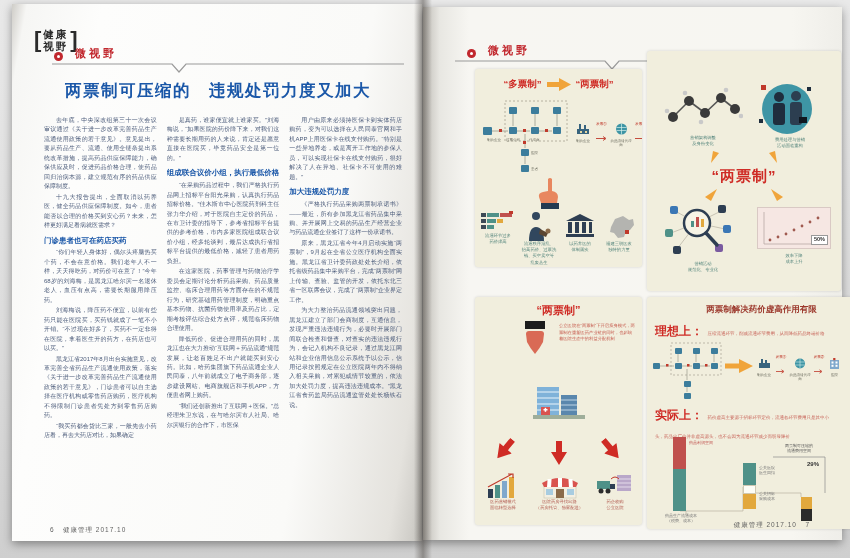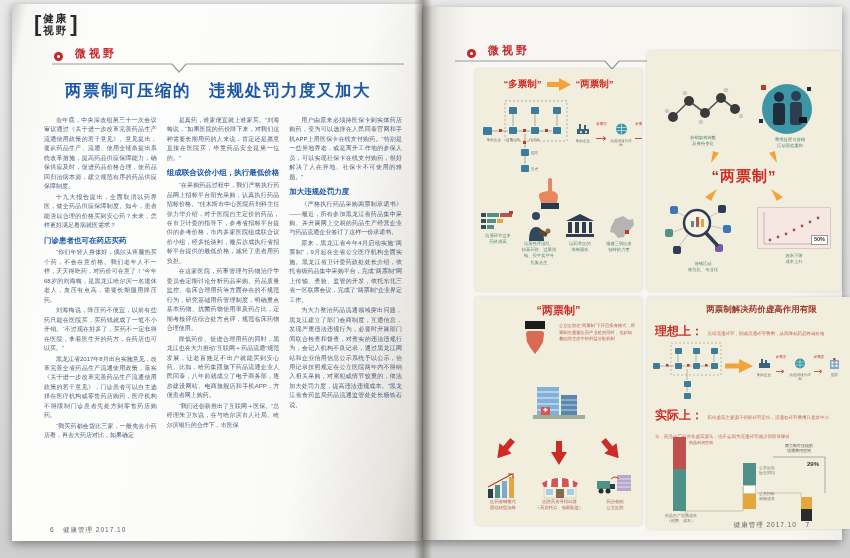--- a/index.html
+++ b/index.html
@@ -9,21 +9,21 @@
   .page{position:absolute;box-shadow:0 3px 9px rgba(0,0,0,.38);}
   #page-left{left:12px;top:4px;width:410px;height:537px;
      background:linear-gradient(100deg,#cfcdc8 0%,#f6f6f4 3%,#fdfdfc 18%,#fafaf8 72%,#e4e2dd 93%,#c6c4bf 100%);}
   #page-right{left:423px;top:7px;width:419px;height:533px;
      background:linear-gradient(90deg,#bdbab4 0%,#e8e7e2 4%,#f7f6f2 11%,#f7f6f1 88%,#efeee9 100%);}
   .gutter{position:absolute;left:414px;top:0;width:18px;height:558px;
      background:linear-gradient(90deg,rgba(0,0,0,0) 0%,rgba(60,55,50,.45) 50%,rgba(0,0,0,0) 100%);z-index:5;}
   
   .masthead{position:absolute;left:22px;top:8px;display:flex;align-items:center;color:#2b2b2b;}
   .masthead .bracket{font-size:22px;font-weight:bold;line-height:1;}
-  .masthead .stack{display:flex;flex-direction:column;margin:0 2px;font-weight:bold;font-size:10.5px;line-height:1.15;letter-spacing:2px;}
+  .masthead .stack{display:flex;flex-direction:column;margin:16px 2px;font-weight:bold;font-size:10.5px;line-height:1.15;letter-spacing:2px;}
   
   .sectionrow{position:absolute;display:flex;align-items:flex-end;gap:12px;}
   .bullet{width:9px;height:9px;border-radius:50%;background:#c1272d;position:relative;}
   .bullet::after{content:"";position:absolute;left:3px;top:3px;width:3px;height:3px;border-radius:50%;background:#fff;}
   .seclabel{color:#c1272d;font-weight:bold;font-size:11px;letter-spacing:3px;}
   .rule{position:absolute;}
   
   .title{position:absolute;left:30px;top:76px;width:352px;text-align:center;
          color:#1a57a8;font-weight:bold;font-size:16.5px;letter-spacing:1.5px;}
   .cols{position:absolute;left:32px;top:112px;width:358px;height:404px;display:flex;gap:10px;overflow:hidden;}
@@ -108,21 +108,21 @@
 
   <div class="page" id="page-right">
     <div class="sectionrow" style="left:44px;top:36px;">
       <span class="bullet"></span>
       <span class="seclabel">微视野</span>
     </div>
     <svg class="rule" style="left:32px;top:51px;" width="372" height="12">
       <path d="M0 3 H150 l7 8 7 -8 H372" stroke="#9a9a9a" stroke-width="1.2" fill="none"></path>
     </svg>
 
-    <div class="panel" style="left:52px;top:62px;width:167px;height:222px;">
+    <div class="panel" style="left:52px;top:62px;width:167px;height:198px;">
       <div class="abs" style="left:0;top:9px;width:100%;display:flex;justify-content:center;align-items:center;gap:5px;">
         <span class="redq" style="font-size:9.5px;">“多票制”</span>
         <svg width="24" height="13">
             <path d="M0 4 h12 v-4 l12 6.5 -12 6.5 v-4 H0 z" fill="#f0a43a"></path>
           </svg>
         <span class="redq" style="font-size:9.5px;">“两票制”</span>
       </div>
 
       <svg class="abs" style="left:4px;top:28px;" width="92" height="80">
         <rect x="26" y="4" width="62" height="40" fill="none" stroke="#a8a193" stroke-width="0.8" stroke-dasharray="2,2"></rect>

